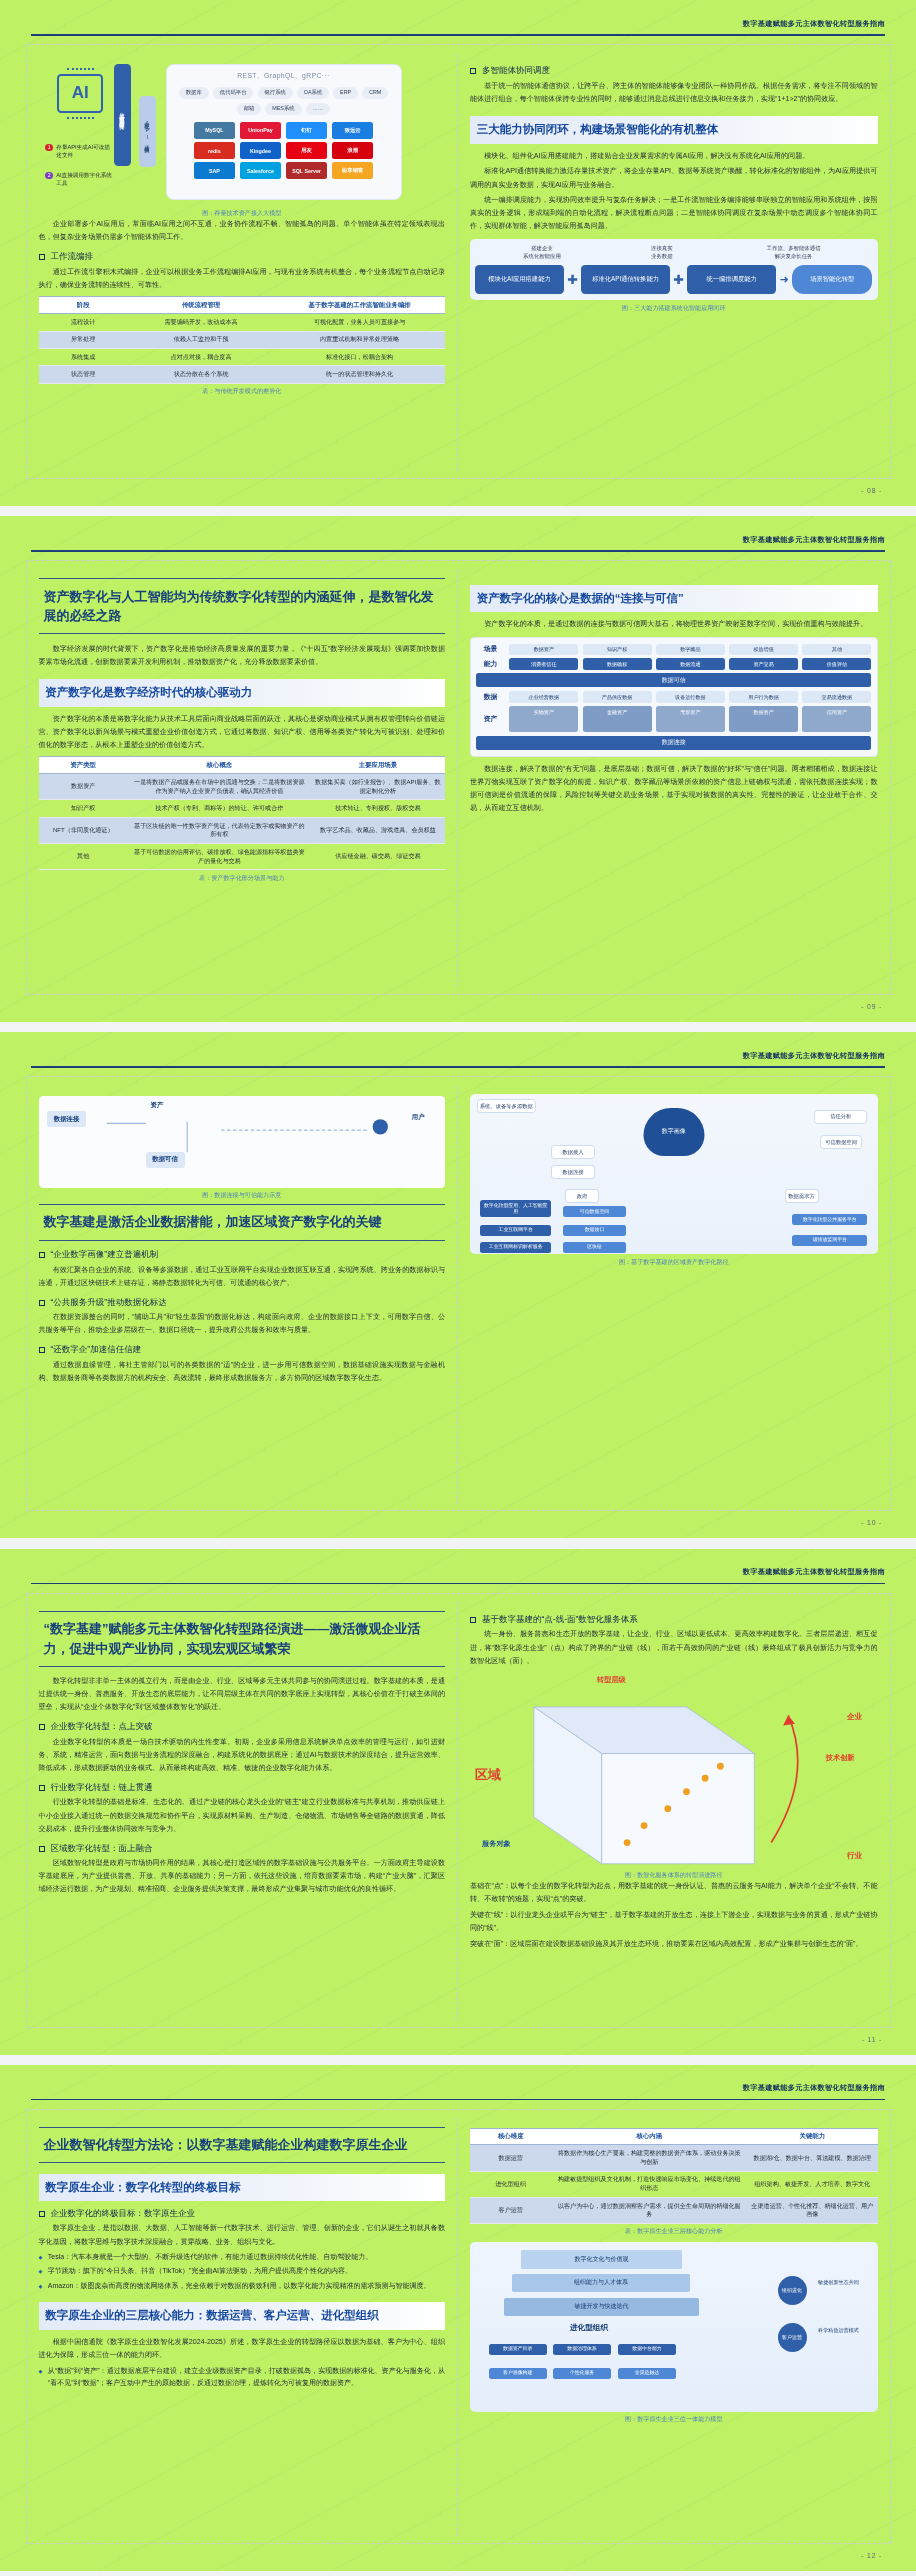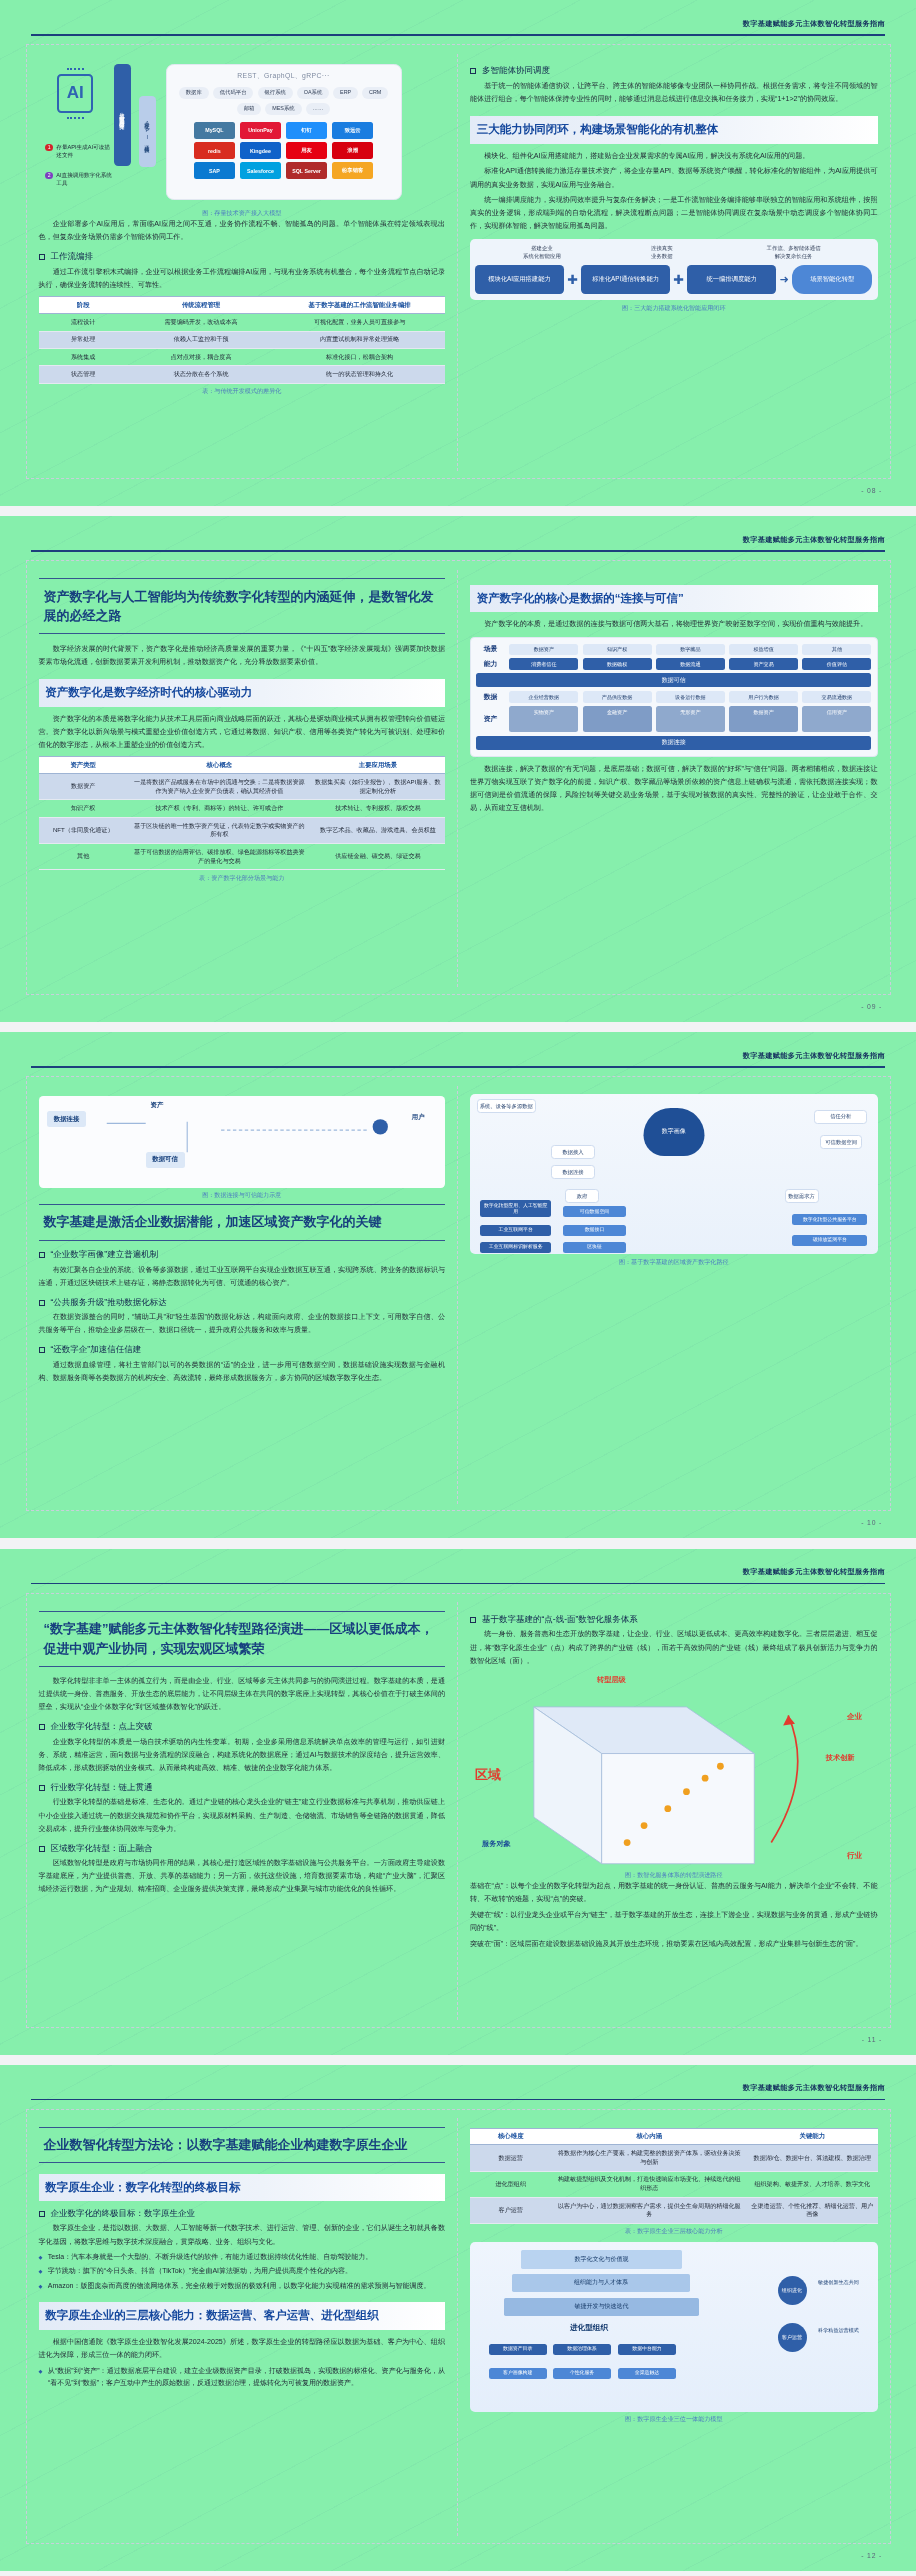--- a/index.html
+++ b/index.html
@@ -4,21 +4,21 @@
 <style>
   * { box-sizing: border-box; margin:0; padding:0; }
   html,body { background:#f2f3f5; }
   body {
     width:916px; height:2576px;
     font-family:"Liberation Sans","DejaVu Sans",sans-serif;
     color:#1d2433; position:relative; overflow:hidden;
   }
   .page {
     position:relative; width:916px; height:506px;
-    background:#86efac; margin-bottom:10.2px; overflow:hidden;
+    background:#bef264; margin-bottom:10.2px; overflow:hidden;
   }
   .page-head {
     position:absolute; top:18.7px; right:31px;
     font-size:7.2px; font-weight:bold; color:#14305e; letter-spacing:0.3px;
   }
   .head-rule {
     position:absolute; left:31px; right:31px; top:34px;
     height:1.7px; background:#1c3f7c;
   }
   .page-num {
@@ -96,21 +96,21 @@
   .dbox.round { border-radius:12px; }
   .tag {
     font-size:5.4px; color:#33405a; text-align:center; line-height:1.4;
   }
   .plus { color:#2f5fa8; font-size:12.7px; font-weight:bold; }
   .arw { color:#2f5fa8; font-size:11px; }
 
   
   .figwrap { position:relative; height:144px; margin-top:3.4px; }
   .chip {
-    position:absolute; left:18.7px; top:12px; width:36px; height:39px;
+    position:absolute; left:18.7px; top:12px; width:46px; height:39px;
     border:2.5px solid #2f63b2; border-radius:4.2px; color:#2f63b2;
     font-size:17px; font-weight:bold; display:flex;
     align-items:center; justify-content:center;
   }
   .chip:before, .chip:after {
     content:""; position:absolute; left:7.6px; right:7.6px; height:0;
     border-top:2.5px dotted #2f63b2;
   }
   .chip:before { top:-7.6px; } .chip:after { bottom:-7.6px; }
   .vbar {
@@ -493,21 +493,21 @@
   <div class="page-num">- 10 -</div>
 </div>
 
 <div class="page">
   <div class="wm"></div>
   <div class="page-head">数字基建赋能多元主体数智化转型服务指南</div>
   <div class="head-rule"></div>
   <div class="frame">
 
     <div class="col left">
-      <h1 class="sect">“数字基建”赋能多元主体数智化转型路径演进——区域以更低成本，促进中观产业协同，实现宏观区域繁荣</h1>
+      <h1 class="sect">“数字基建”赋能多元主体数智化转型路径演进——激活微观企业活力，促进中观产业协同，实现宏观区域繁荣</h1>
       <p class="body">数字化转型非非单一主体的孤立行为，而是由企业、行业、区域等多元主体共同参与的协同演进过程。数字基建的本质，是通过提供统一身份、普惠服务、开放生态的底层能力，让不同层级主体在共同的数字底座上实现转型，其核心价值在于打破主体间的壁垒，实现从“企业个体数字化”到“区域整体数智化”的跃迁。</p>
 
       <div class="bullet">
         <span class="sq"></span>
         <span>企业数字化转型：点上突破</span>
       </div>
       <p class="body">企业数字化转型的本质是一场自技术驱动的内生性变革。初期，企业多采用信息系统解决单点效率的管理与运行，如引进财务、系统，精准运营，面向数据与业务流程的深度融合，构建系统化的数据底座；通过AI与数据技术的深度结合，提升运营效率、降低成本，形成数据驱动的业务模式。从而最终构建高效、精准、敏捷的企业数字化能力体系。</p>
 
       <div class="bullet">
         <span class="sq"></span>

